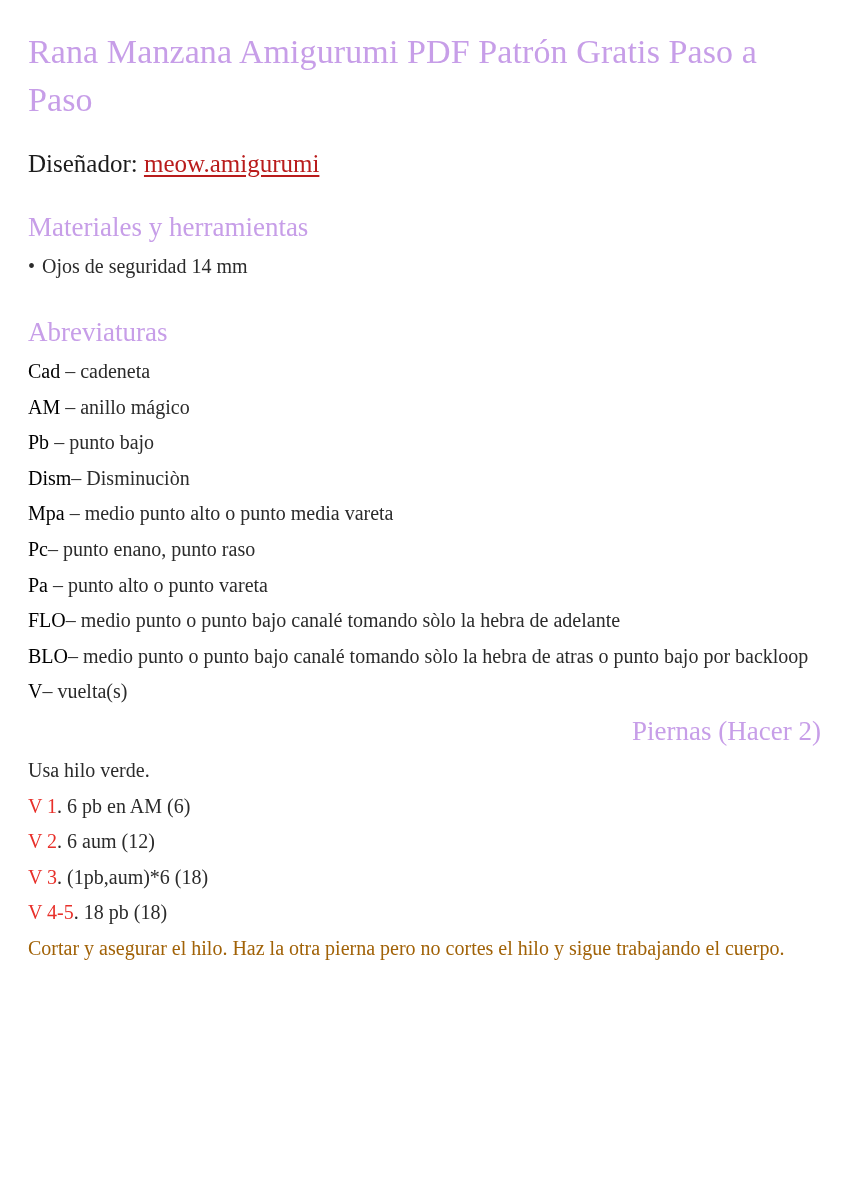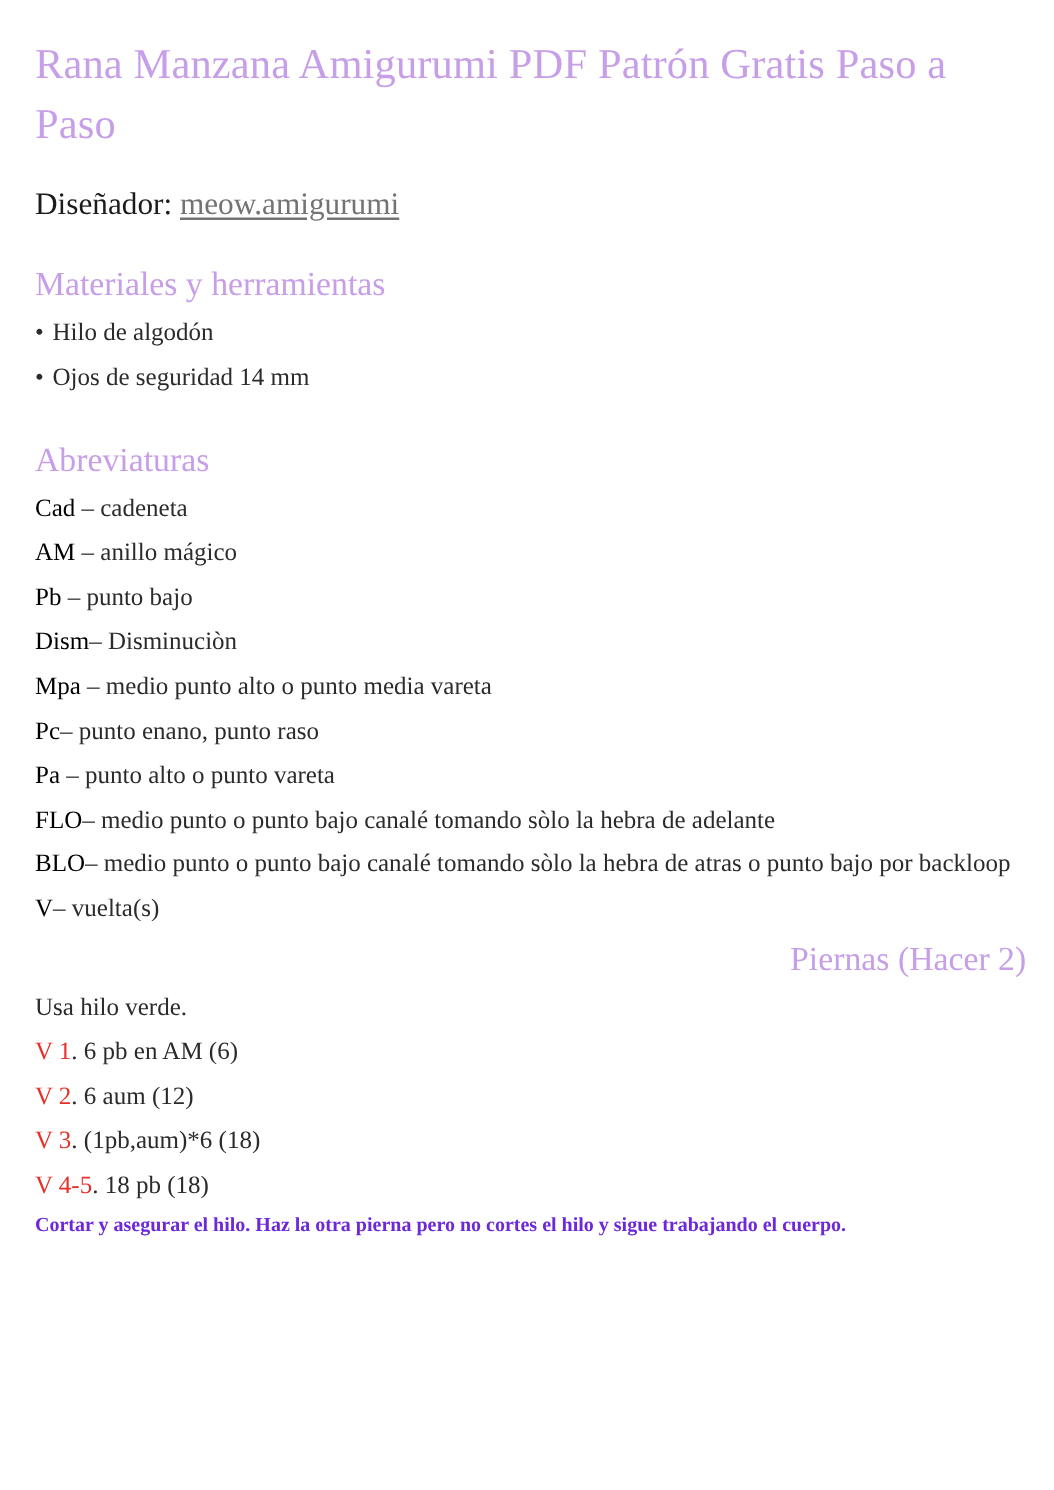--- a/index.html
+++ b/index.html
@@ -32,21 +32,21 @@
   .designer-line {
     font-size: 25px;
     line-height: 1.35;
     margin: 22px 0 0 0;
   }
   .designer-label {
     font-weight: normal;
     color: #1c1c1c;
   }
   .designer-link {
-    color: #737373;
+    color: #b91c1c;
     text-decoration: underline;
     text-underline-offset: 3px;
     cursor: pointer;
   }
   .section-heading {
     color: #c79ee8;
     font-size: 27px;
     font-weight: normal;
     line-height: 1.3;
     margin: 30px 0 4px 0;
@@ -84,44 +84,40 @@
   .row-line {
     font-size: 20px;
     line-height: 1.78;
     margin: 0;
     color: #2b2b2b;
   }
   .row-label {
     color: #e8302a;
   }
   .para {
-    font-size: 16px;
+    font-size: 20px;
     line-height: 1.78;
     margin: 0;
-    color: #6d28d9;
-    font-weight: bold;
+    color: #a16207;
   }
 </style>
 </head>
 <body>
 
 <div class="page">
 
   <h1 class="doc-title">Rana Manzana Amigurumi PDF Patrón Gratis Paso a Paso</h1>
 
   <p class="designer-line">
     <span class="designer-label">Diseñador:</span>
     <span class="designer-link">meow.amigurumi</span>
   </p>
 
   <h2 class="section-heading">Materiales y herramientas</h2>
   <div>
-    <p class="bullet-line">
-      <span class="bullet-dot">•</span><span>Hilo de algodón</span>
-    </p>
     <p class="bullet-line">
       <span class="bullet-dot">•</span><span>Ojos de seguridad 14 mm</span>
     </p>
   </div>
 
   <h2 class="section-heading">Abreviaturas</h2>
   <div>
     <p class="abbr-line">
       <span class="abbr-term">Cad</span><span> – cadeneta</span>
     </p>

